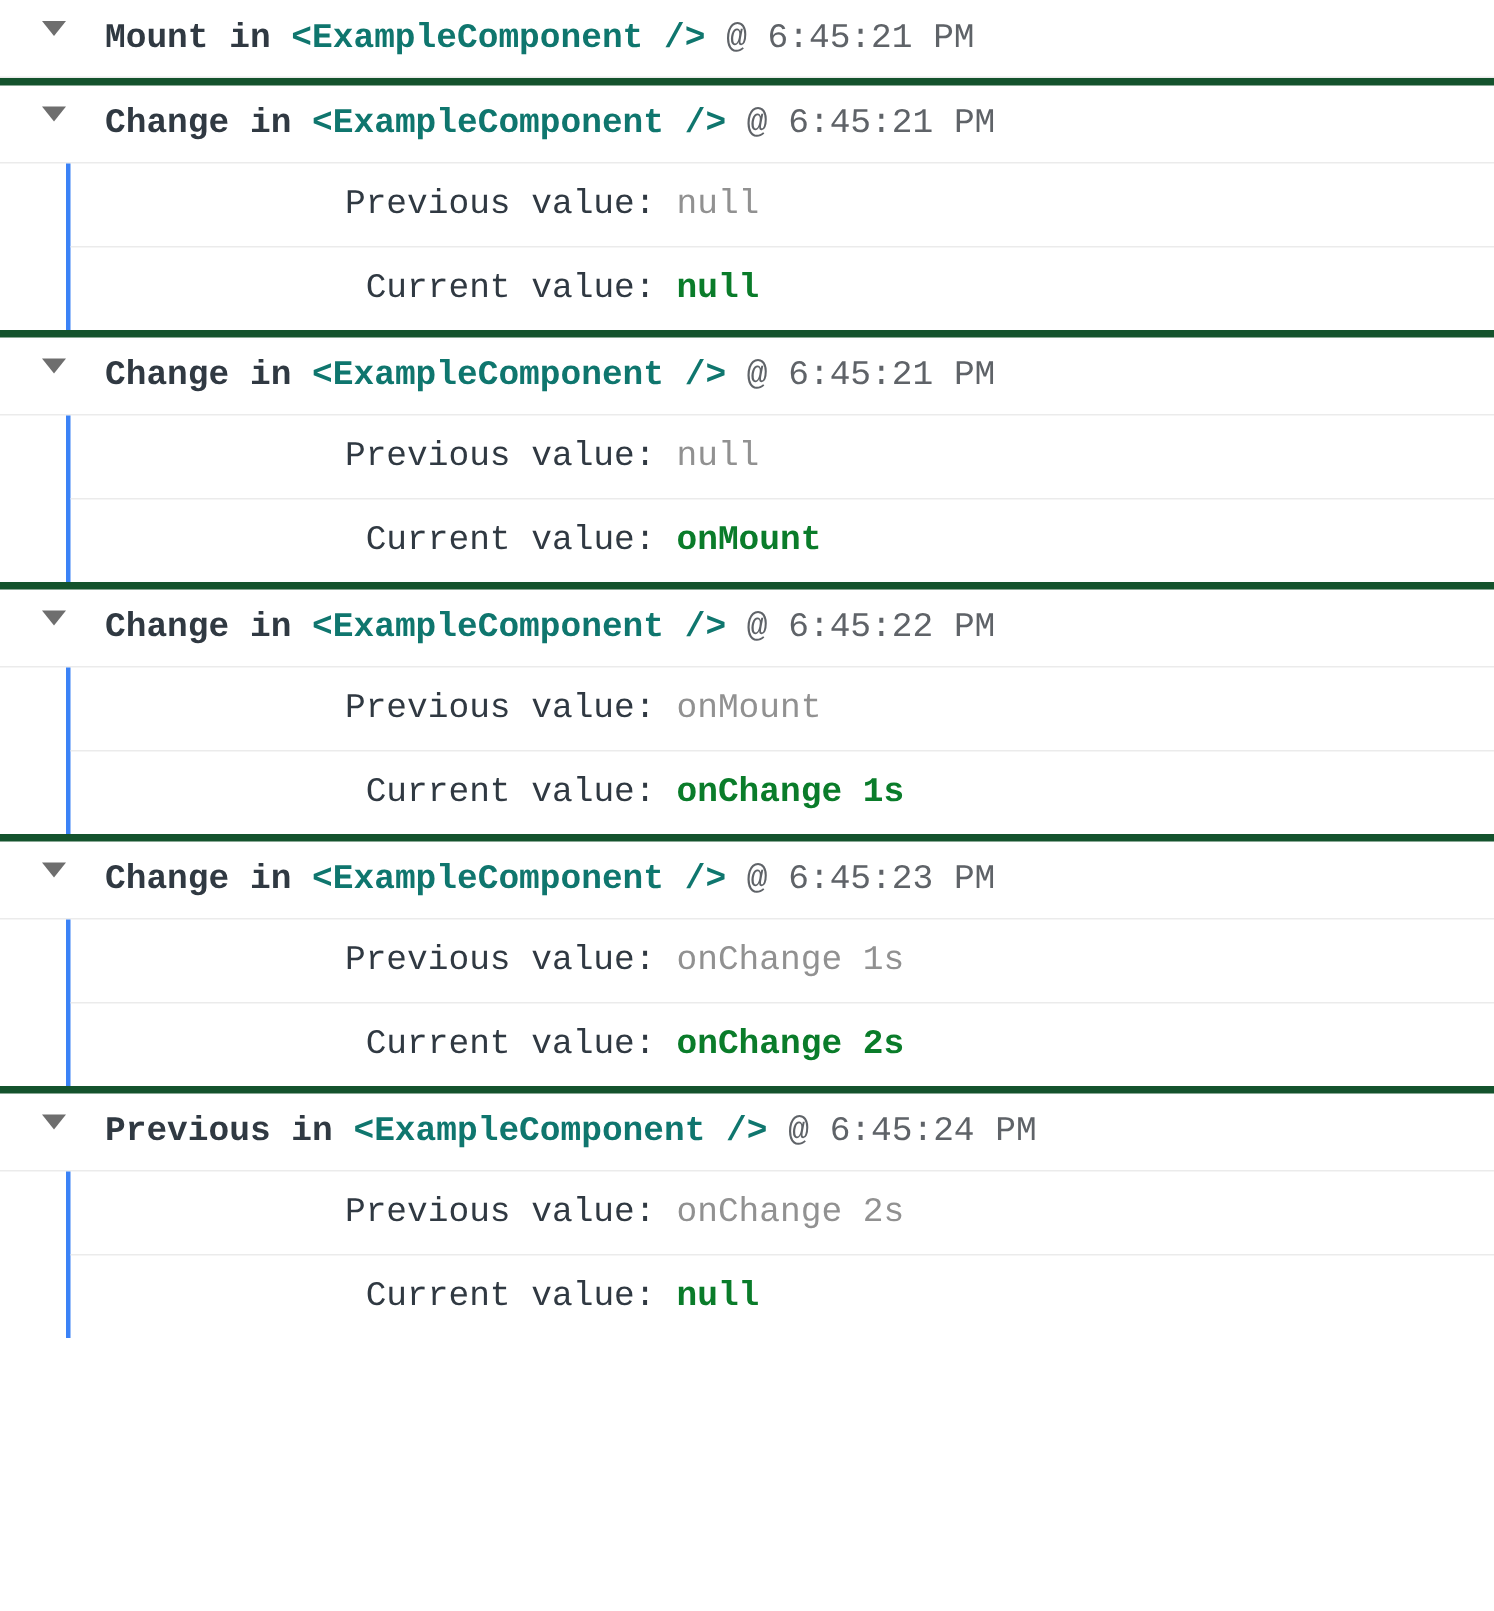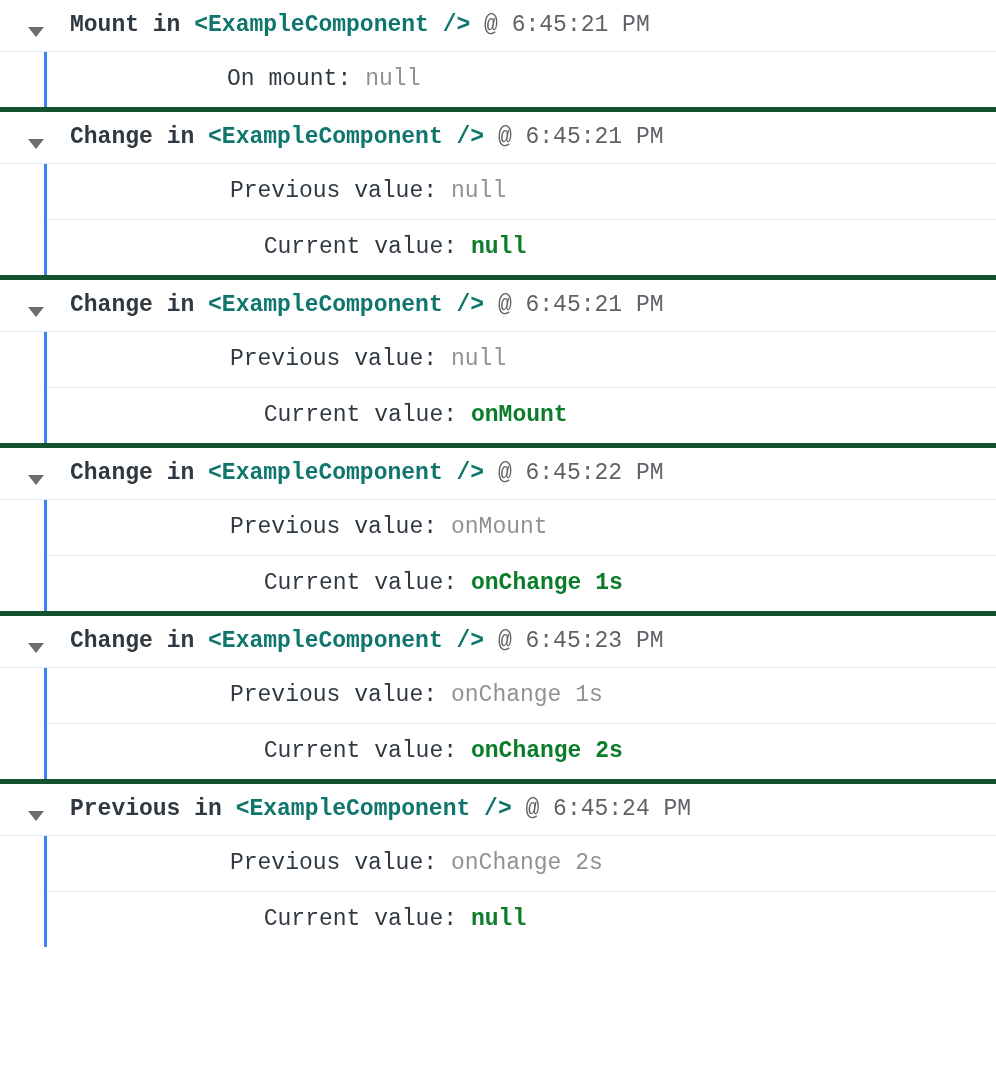--- a/index.html
+++ b/index.html
@@ -10,21 +10,21 @@
     font-size: 23px;
     line-height: 1;
   }
   .log-group {
     border-top: 5px solid #14532d;
   }
   .log-group:first-child { border-top: none; }
 
   .group-header {
     display: flex;
-    align-items: flex-end;
+    align-items: flex-start;
     padding: 14px 8px 14px 28px;
     font-weight: 700;
     white-space: pre;
     cursor: pointer;
     border-bottom: 1px solid #ebebeb;
   }
   .caret {
     width: 0; height: 0;
     border-left: 8px solid transparent;
     border-right: 8px solid transparent;
@@ -40,21 +40,21 @@
     margin-left: 44px;
     border-left: 3px solid #3b82f6;
   }
   .detail-row {
     display: flex;
     align-items: flex-start;
     padding: 16px 8px 16px 0;
     border-bottom: 1px solid #ebebeb;
     white-space: pre;
   }
-  .detail-row:last-child { border-bottom: none; padding-left: 20px; }
+  .detail-row:last-child { border-bottom: none; }
 
   .detail-label {
     width: 390px;
     text-align: right;
     color: #303942;
   }
   .detail-val { padding-left: 14px; }
   .val-gray  { color: #919191; }
   .val-green { color: #0a7c2a; font-weight: 700; }
 
@@ -64,23 +64,20 @@
     color: #303942;
   }
   .mount-line .val-gray { padding-left: 14px; }
 </style>
 </head>
 <body>
 
 <div id="log">
     <div class="log-group">
       <div class="group-header"><span class="caret"></span><span class="hdr-event">Mount</span><span class="hdr-event"> in </span><span class="hdr-comp">&lt;ExampleComponent /&gt;</span><span class="hdr-meta"> @ 6:45:21 PM</span></div>
-      <div class="group-body">
-        <div class="mount-line"><span>On mount:</span><span class="val-gray">null</span></div>
-      </div>
     </div>
     <div class="log-group">
       <div class="group-header"><span class="caret"></span><span class="hdr-event">Change</span><span class="hdr-event"> in </span><span class="hdr-comp">&lt;ExampleComponent /&gt;</span><span class="hdr-meta"> @ 6:45:21 PM</span></div>
       <div class="group-body">
         <div class="detail-row"><span class="detail-label">Previous value:</span><span class="detail-val val-gray">null</span></div>
         <div class="detail-row"><span class="detail-label">Current value:</span><span class="detail-val val-green">null</span></div>
       </div>
     </div>
     <div class="log-group">
       <div class="group-header"><span class="caret"></span><span class="hdr-event">Change</span><span class="hdr-event"> in </span><span class="hdr-comp">&lt;ExampleComponent /&gt;</span><span class="hdr-meta"> @ 6:45:21 PM</span></div>

